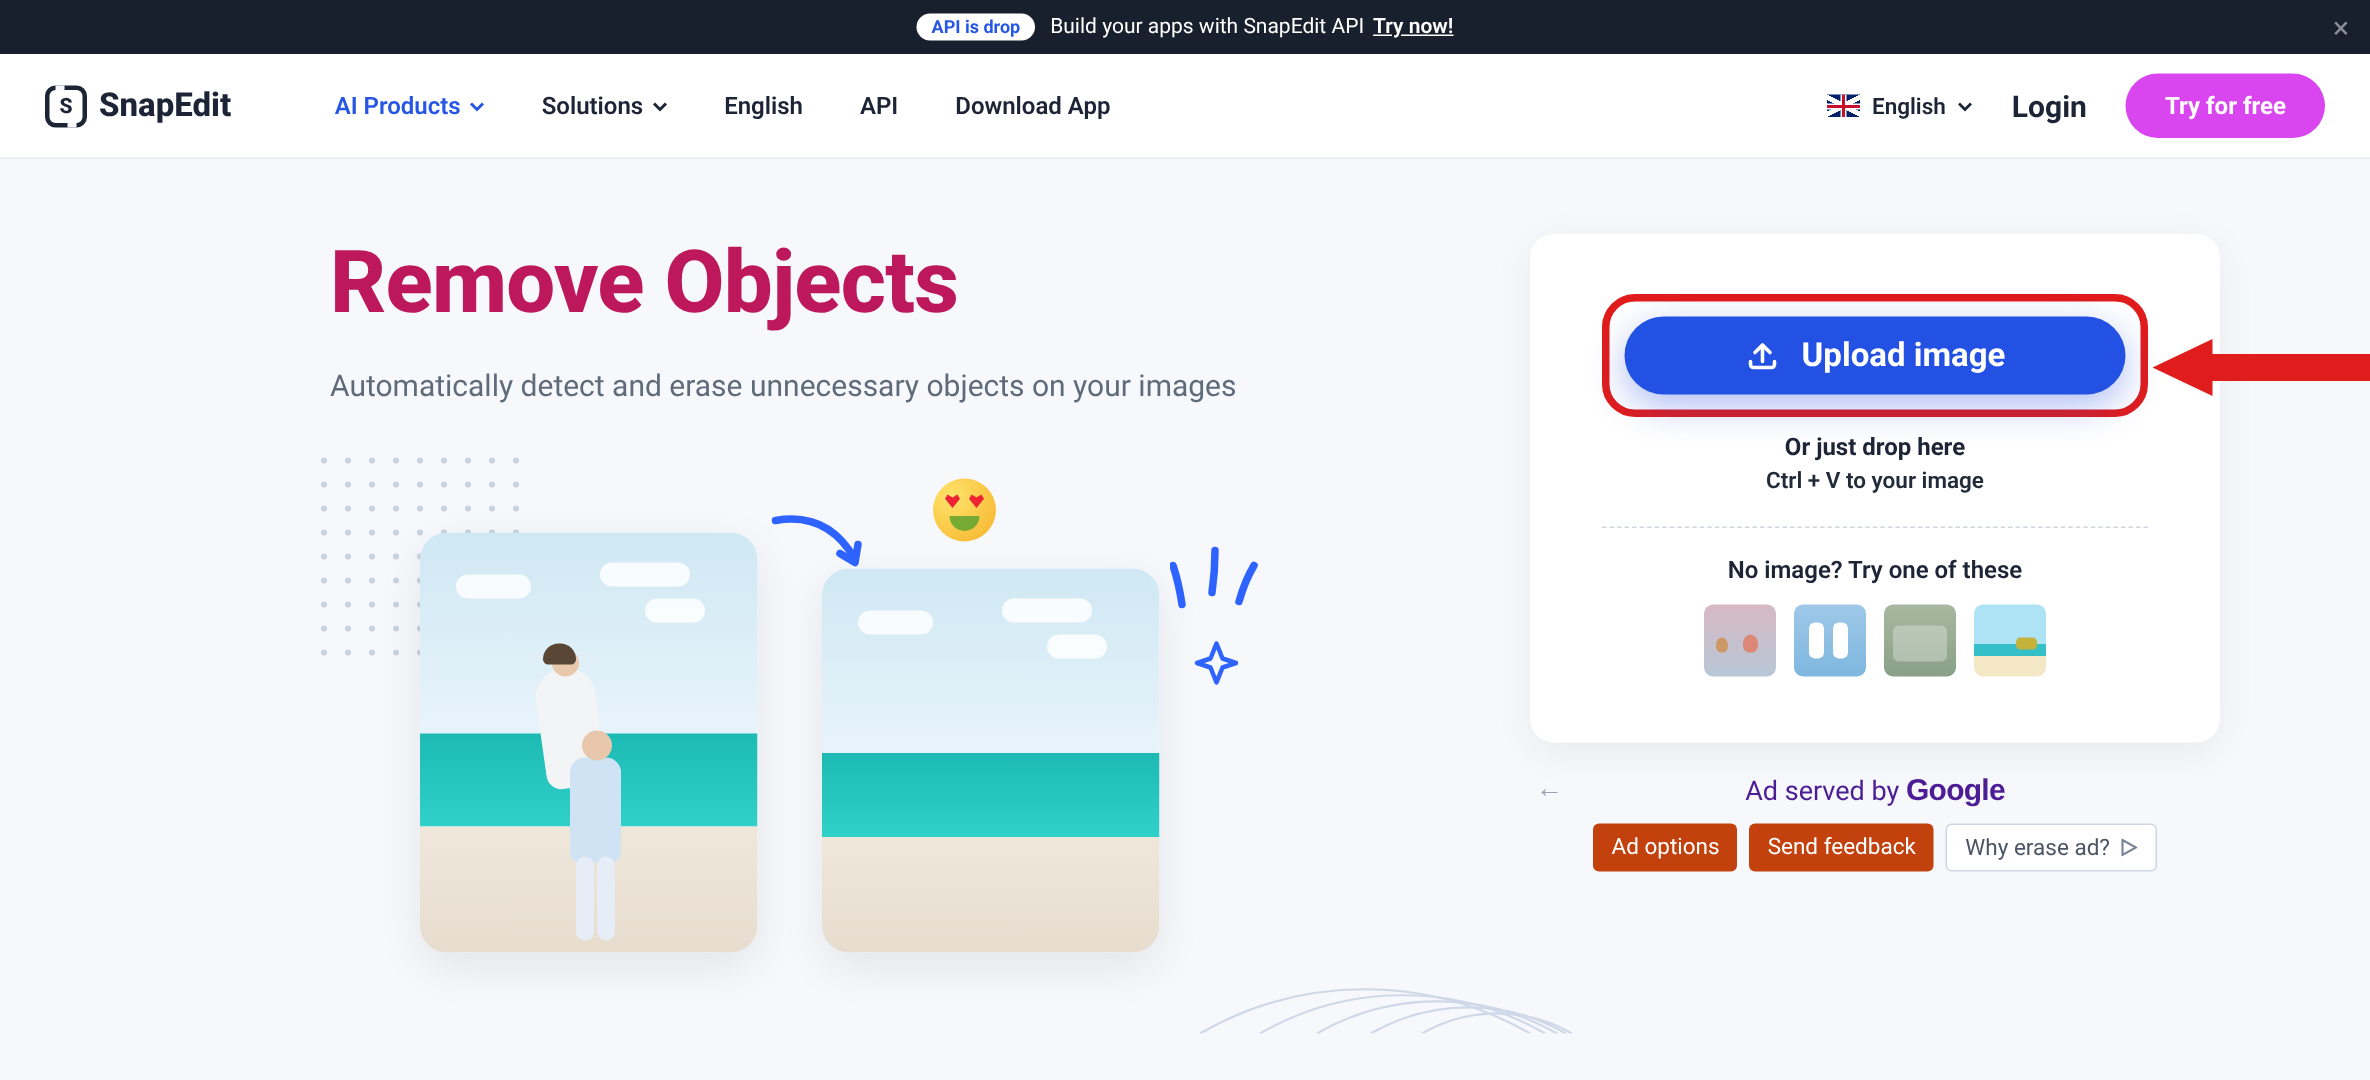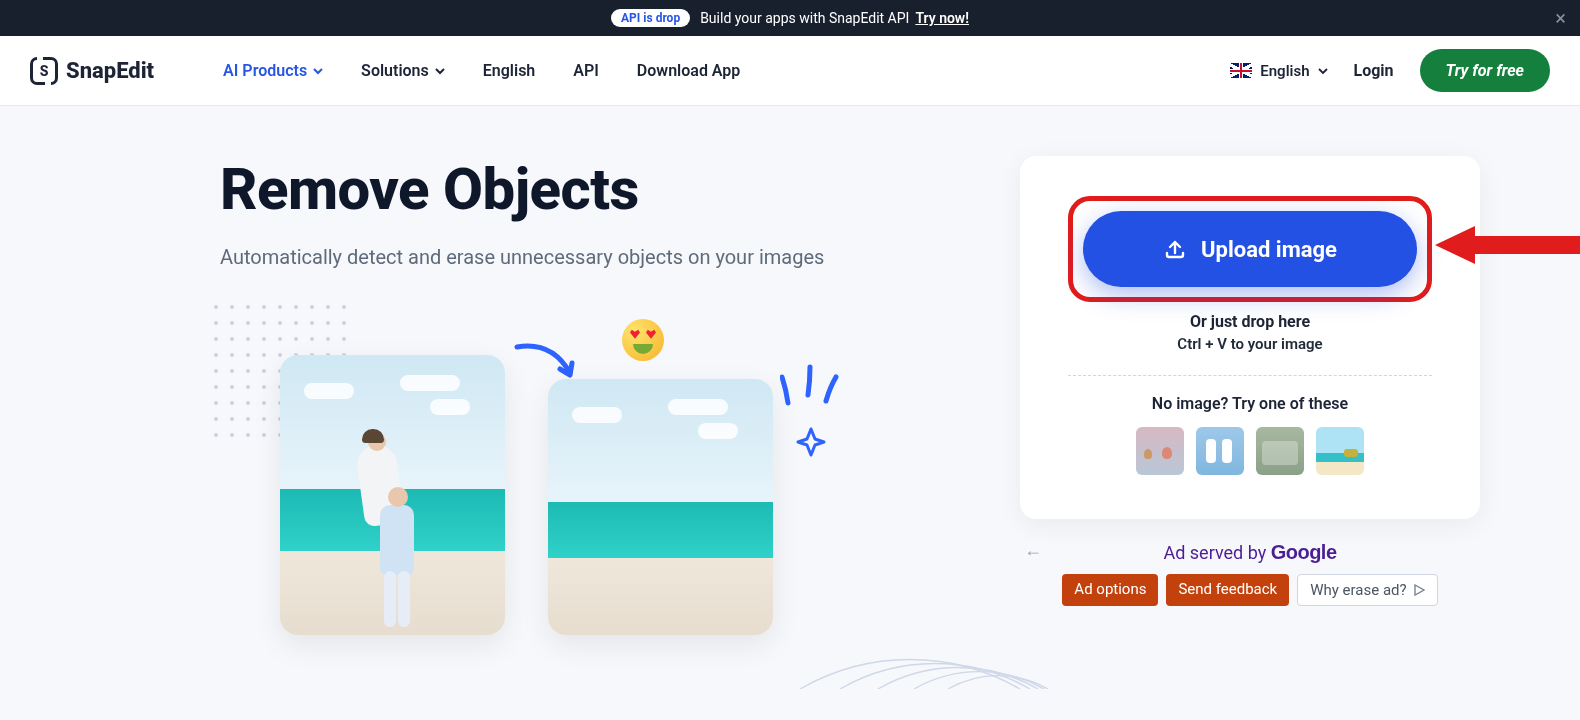--- a/index.html
+++ b/index.html
@@ -57,29 +57,29 @@
     .lang { display: flex; align-items: center; gap: 8px; font-size: 15px; font-weight: 600; color: #1c2436; cursor: pointer; }
     .flag { width: 22px; height: 15px; background: linear-gradient(#012169, #012169); position: relative; overflow: hidden; }
     .flag::before { content: ""; position: absolute; inset: 0; background:
       linear-gradient(27deg, transparent 43%, #fff 43% 57%, transparent 57%),
       linear-gradient(-27deg, transparent 43%, #fff 43% 57%, transparent 57%),
       linear-gradient(#fff,#fff) center/100% 4px no-repeat,
       linear-gradient(#fff,#fff) center/4px 100% no-repeat; }
     .flag::after { content: ""; position: absolute; inset: 0; background:
       linear-gradient(#C8102E,#C8102E) center/100% 2px no-repeat,
       linear-gradient(#C8102E,#C8102E) center/2px 100% no-repeat; }
-    .login { font-size: 16px; font-weight: 700; color: #1c2436; cursor: pointer; }
+    .login { font-size: 20px; font-weight: 700; color: #1c2436; cursor: pointer; }
     .cta {
-      background: #15803d; color: #fff; font-weight: 700; font-size: 16px; padding: 12px 26px;
-      border-radius: 999px; cursor: pointer; font-style: italic;
+      background: #d946ef; color: #fff; font-weight: 700; font-size: 16px; padding: 12px 26px;
+      border-radius: 999px; cursor: pointer;
     }
 
     .page { display: flex; padding: 50px 0 0 0; }
     .left { flex: 1; padding-left: 220px; position: relative; }
-    .hero-title { font-size: 58px; font-weight: 800; color: #0f172a; line-height: 1.15; letter-spacing: -0.5px; }
+    .hero-title { font-size: 58px; font-weight: 800; color: #be185d; line-height: 1.15; letter-spacing: -0.5px; }
     .hero-title .hl { position: relative; display: inline-block; }
     .hero-title .hl::after {
       content: ""; position: absolute; left: 0; right: 0; bottom: 2px; height: 14px;
       background: #4fe6e0; z-index: -1;
     }
     .hero-sub { margin-top: 22px; font-size: 20px; color: #5f6b7a; }
 
     .illus { position: relative; margin-top: 30px; height: 320px; }
     .dots { position: absolute; left: -6px; top: 6px; display: grid; grid-template-columns: repeat(9, 16px); grid-auto-rows: 16px; }
     .dots span { width: 4px; height: 4px; background: #c9d2e0; border-radius: 50%; }
@@ -112,21 +112,21 @@
     .arcs { position: absolute; left: 560px; top: 230px; }
 
     .right { width: 560px; padding-right: 100px; position: relative; }
     .upload-card {
       background: #fff; border-radius: 16px; box-shadow: 0 6px 28px rgba(10,20,40,.06);
       padding: 40px 48px 30px;
     }
     .red-ring { border: 5px solid #e11c1c; border-radius: 22px; padding: 10px; margin-bottom: 10px; }
     .upload-btn {
       background: #2251e4; color: #fff; font-size: 22px; font-weight: 700; border-radius: 999px;
-      height: 76px; display: flex; align-items: center; justify-content: center; gap: 14px; cursor: pointer;
+      height: 52px; display: flex; align-items: center; justify-content: center; gap: 14px; cursor: pointer;
       box-shadow: 0 8px 24px rgba(30,70,220,.35);
     }
     .drop-text { text-align: center; font-size: 16px; font-weight: 700; color: #1c2436; margin-top: 2px; }
     .paste-text { text-align: center; font-size: 15px; font-weight: 600; color: #222b3a; margin-top: 4px; }
     .dash-sep { border-top: 1px dashed #cfd6e2; margin: 22px 0 18px; }
     .try-text { text-align: center; font-size: 16px; color: #1c2436; font-weight: 600; }
     .thumbs { display: flex; justify-content: center; gap: 12px; margin-top: 14px; margin-bottom: 14px; }
     .thumb { width: 48px; height: 48px; border-radius: 6px; cursor: pointer; background: #ddd; overflow:hidden; position: relative; }
     .red-arrow { position: absolute; left: 415px; top: 64px; }
 

